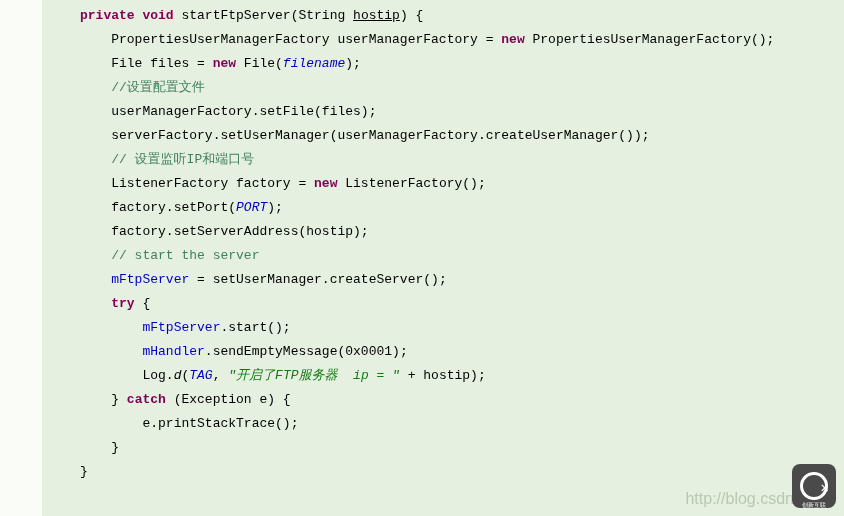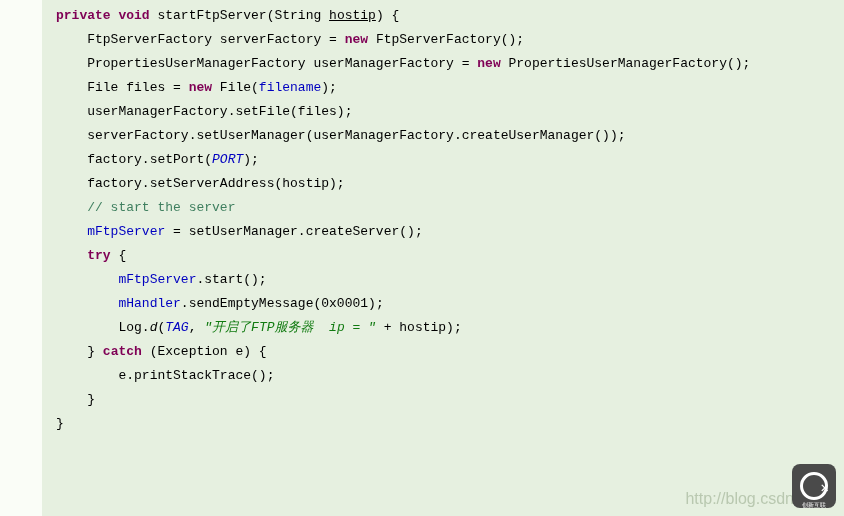--- a/index.html
+++ b/index.html
@@ -20,30 +20,30 @@
     }
     .left-margin {
       position: absolute;
       left: 0;
       top: 0;
       width: 42px;
       height: 100%;
       background: #fafdf7;
     }
     .code-line {
-      padding-left: 56px;
+      padding-left: 80px;
       line-height: 24px;
       white-space: pre;
       color: #000;
     }
     .kw { color: #7f0055; font-weight: bold; }
     .str-ch { color: #107a10; font-style: italic; }
     .com { color: #3f7f5f; }
     .fld { color: #0000c0; }
-    .fld-i { color: #0000c0; }
+    .fld-i { color: #0000c0; font-style: italic; }
     .sta { color: #0000c0; font-style: italic; font-family: Liberation Mono, monospace; }
     .param { color: #000; text-decoration: underline; }
     .ital { font-style: italic; color: #000; }
     .watermark {
       position: absolute;
       right: 10px;
       bottom: 8px;
       color: #b9c8b0;
       font-family: Arial, sans-serif;
       font-size: 16px;
@@ -86,32 +86,34 @@
     }
   </style>
 </head>
 <body>
 
 <div class="editor">
   <div class="left-margin"></div>
 
   <div class="code-line"><span class="kw">private</span> <span class="kw">void</span><span> startFtpServer(String </span><span class="param">hostip</span><span>) {</span></div>
 
-  <div class="code-line">    <span>FtpServerFactory serverFactory = </span><span class="kw">new</span><span> FtpServerFactory();</span></div>
 
   <div class="code-line">    <span>PropertiesUserManagerFactory userManagerFactory = </span><span class="kw">new</span><span> PropertiesUserManagerFactory();</span></div>
 
   <div class="code-line">    <span>File files = </span><span class="kw">new</span><span> File(</span><span class="fld-i">filename</span><span>);</span></div>
 
+  <div class="code-line">    <span class="com">//设置配置文件</span></div>
 
   <div class="code-line">    <span>userManagerFactory.setFile(files);</span></div>
 
   <div class="code-line">    <span>serverFactory.setUserManager(userManagerFactory.createUserManager());</span></div>
 
+  <div class="code-line">    <span class="com">// 设置监听IP和端口号</span></div>
 
+  <div class="code-line">    <span>ListenerFactory factory = </span><span class="kw">new</span><span> ListenerFactory();</span></div>
 
   <div class="code-line">    <span>factory.setPort(</span><span class="sta">PORT</span><span>);</span></div>
 
   <div class="code-line">    <span>factory.setServerAddress(hostip);</span></div>
 
   <div class="code-line">    <span class="com">// start the server</span></div>
 
   <div class="code-line">    <span class="fld">mFtpServer</span><span> = setUserManager.createServer();</span></div>
 
   <div class="code-line">    <span class="kw">try</span><span> {</span></div>

